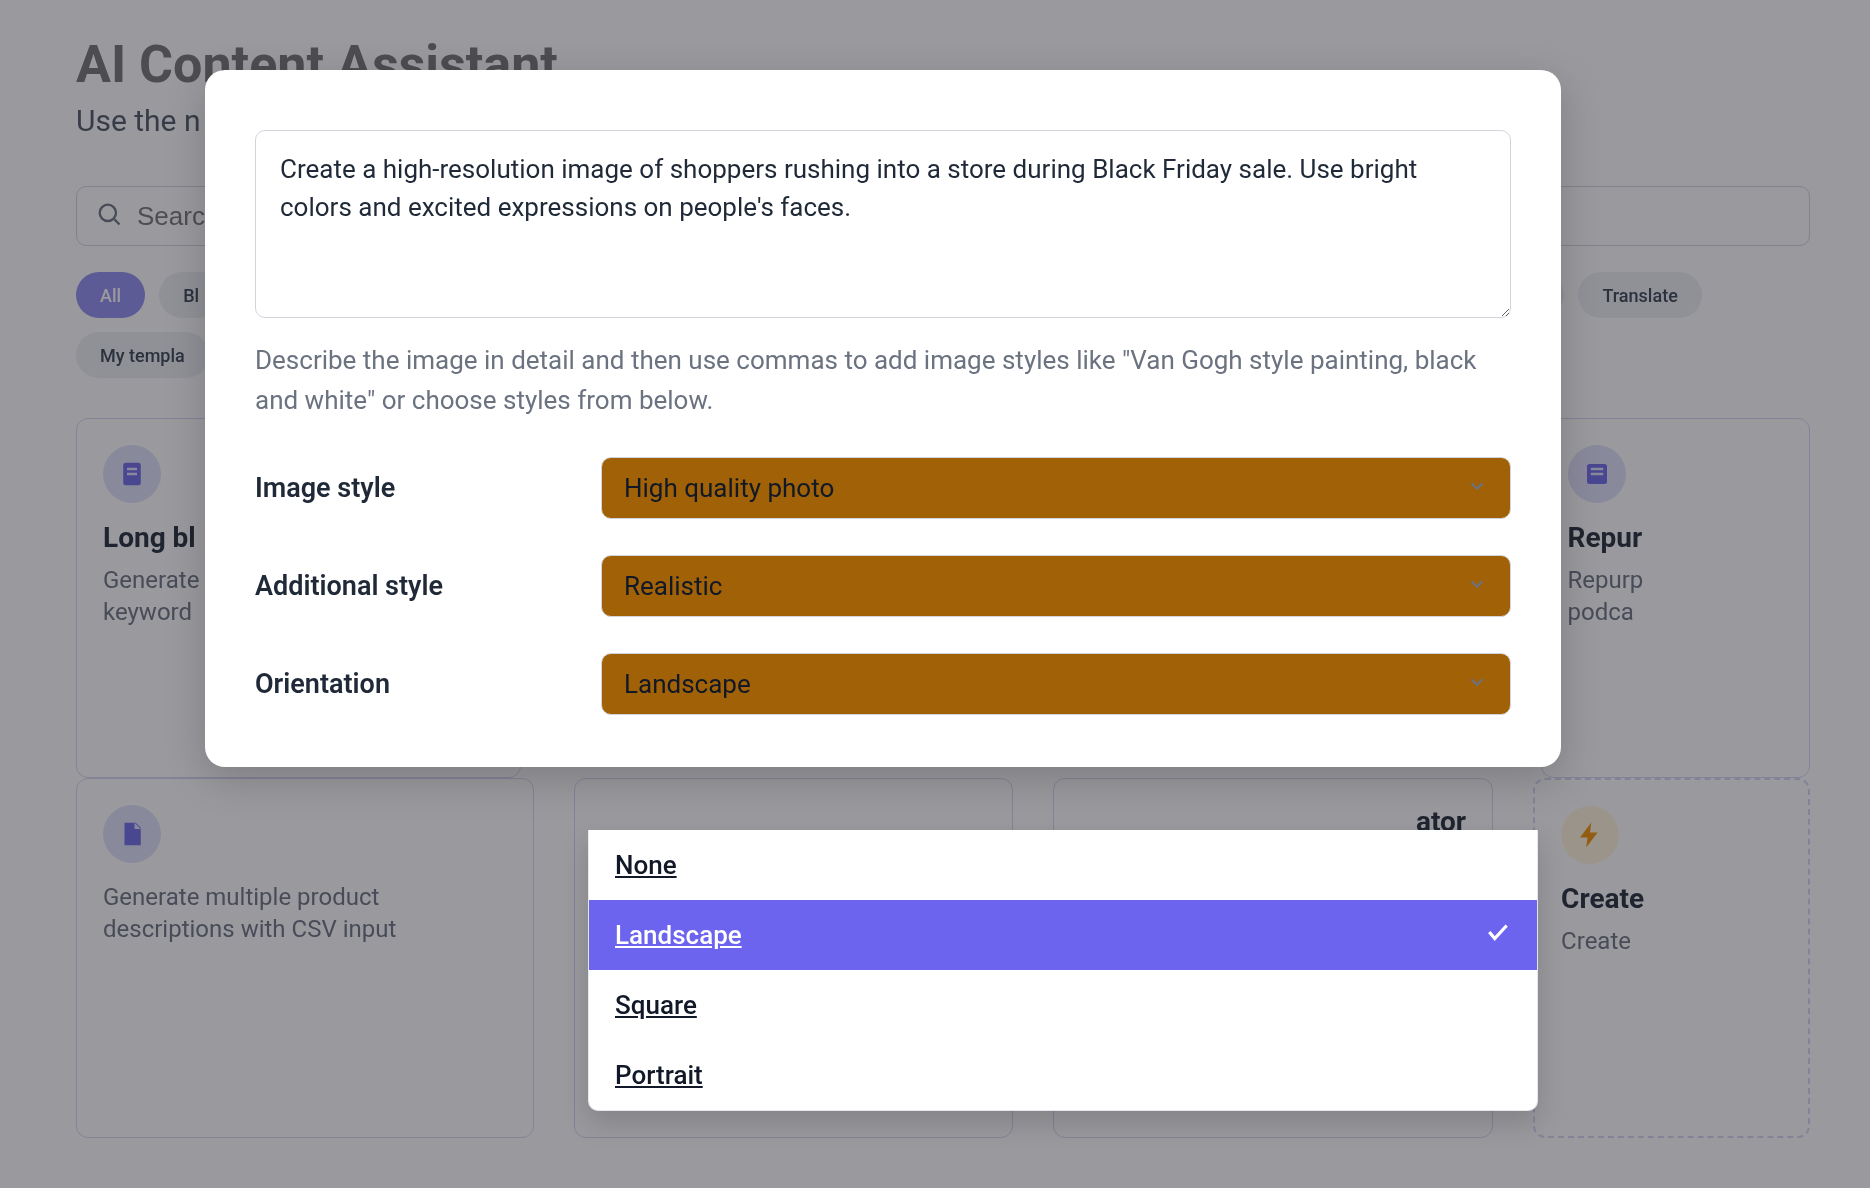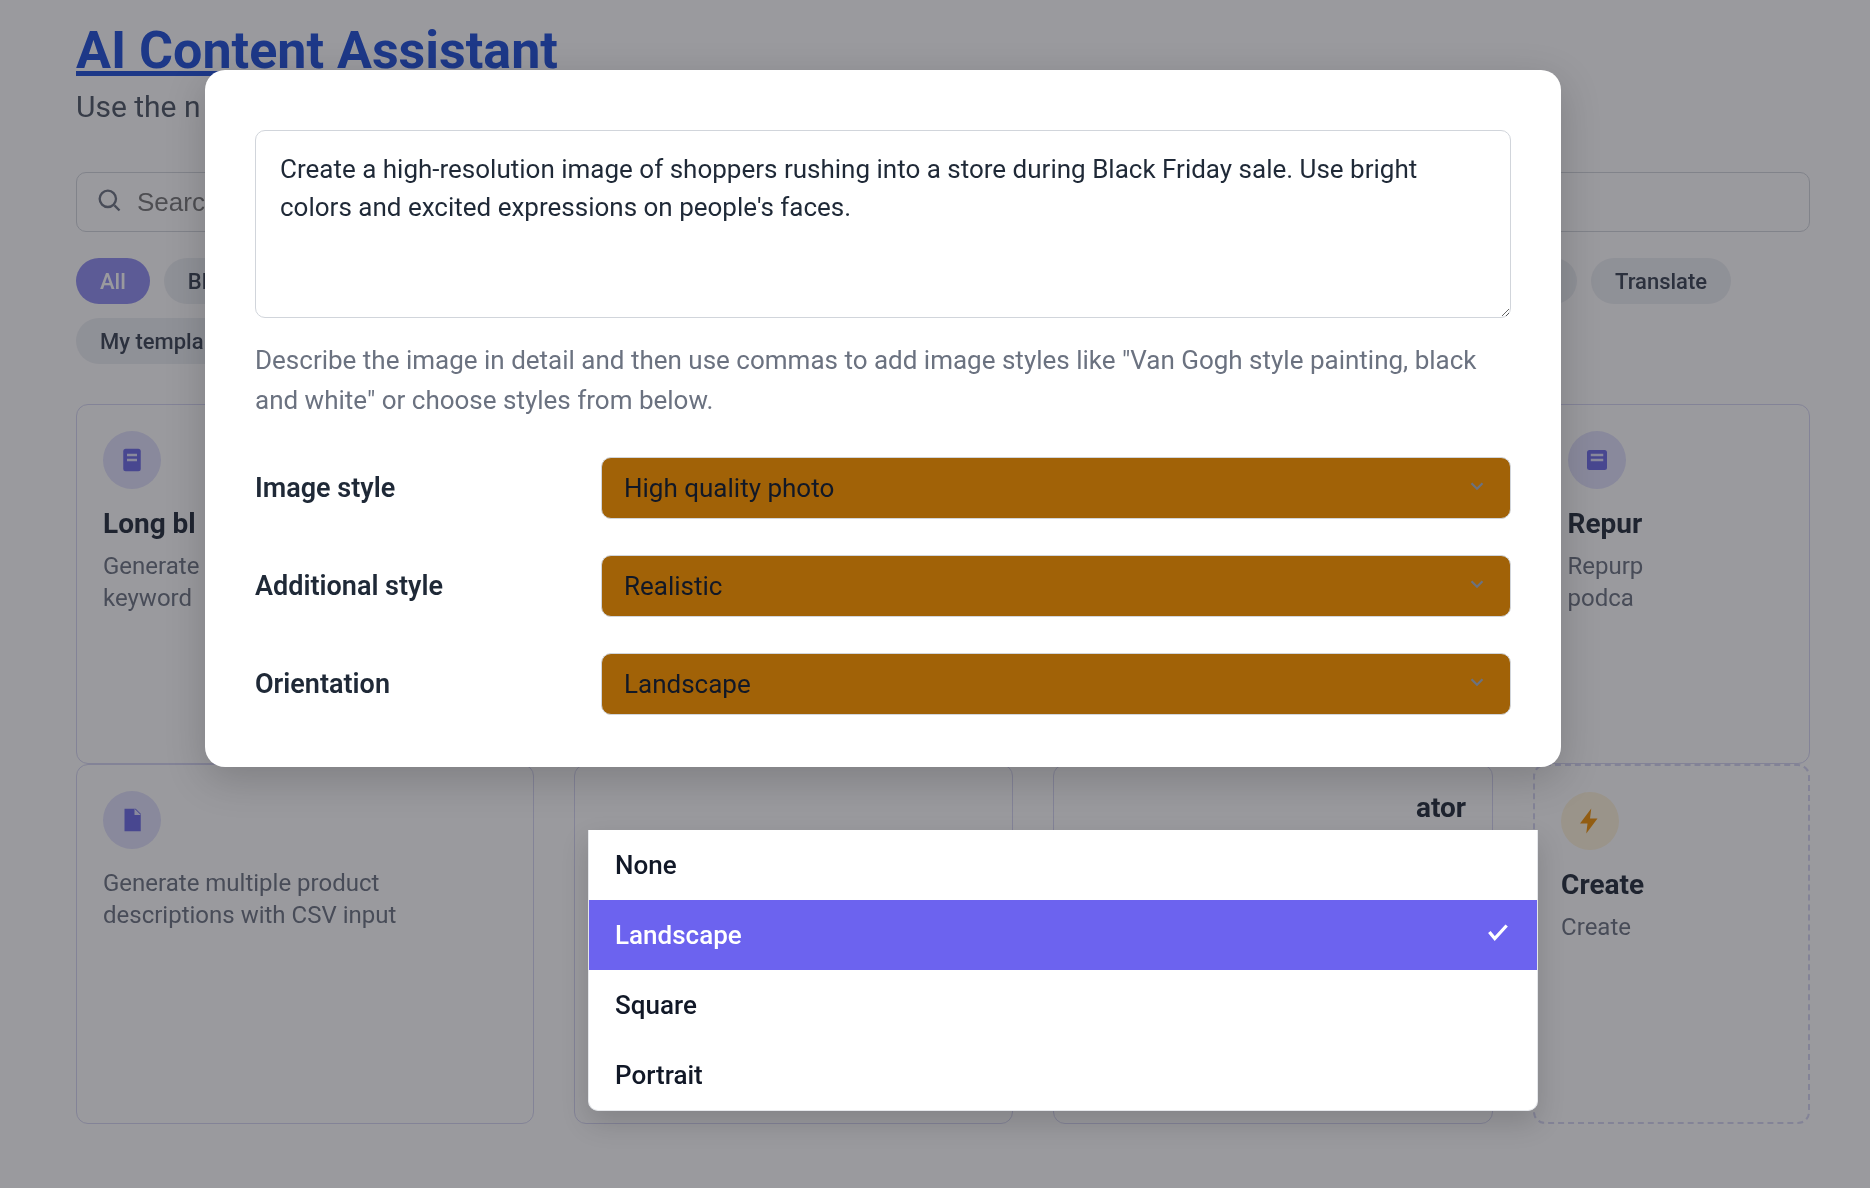--- a/index.html
+++ b/index.html
@@ -17,22 +17,22 @@
 
 .bg {
   position: absolute;
   inset: 0;
   padding: 20px 60px 0 76px;
 }
 
 .bg h1 {
   font-size: 52px;
   font-weight: 700;
-  color: #1d4ed8;
-  text-decoration: underline;
+  color: #737373;
+  margin-top: 14px;
 }
 
 .bg .subtitle {
   font-size: 30px;
   color: #4b5563;
   margin-top: 8px;
 }
 
 .search-wrap {
   margin-top: 48px;
@@ -65,21 +65,21 @@
   flex-wrap: wrap;
 }
 .pill {
   height: 46px;
   display: inline-flex;
   align-items: center;
   padding: 11px 24px;
   border-radius: 23px;
   background: #eceef2;
   color: #374151;
-  font-size: 22px;
+  font-size: 18px;
   font-weight: 500;
   cursor: pointer;
 }
 .pill.active {
   background: #8e8cf0;
   color: #fff;
 }
 
 .card-row {
   display: flex;
@@ -225,20 +225,21 @@
 .dd-item {
   height: 70px;
   display: flex;
   align-items: center;
   justify-content: space-between;
   padding: 0 26px;
   font-size: 26px;
   font-weight: 500;
   color: #111827;
   cursor: pointer;
+  text-decoration: underline;
 }
 .dd-item.selected {
   background: #6c63ef;
   color: #fff;
 }
 .dd-item .check svg { width: 26px; height: 26px; stroke:#fff; stroke-width:3; fill:none; }
 .dd-item .check { visibility: hidden; }
 .dd-item.selected .check { visibility: visible; }
 
 </style>

